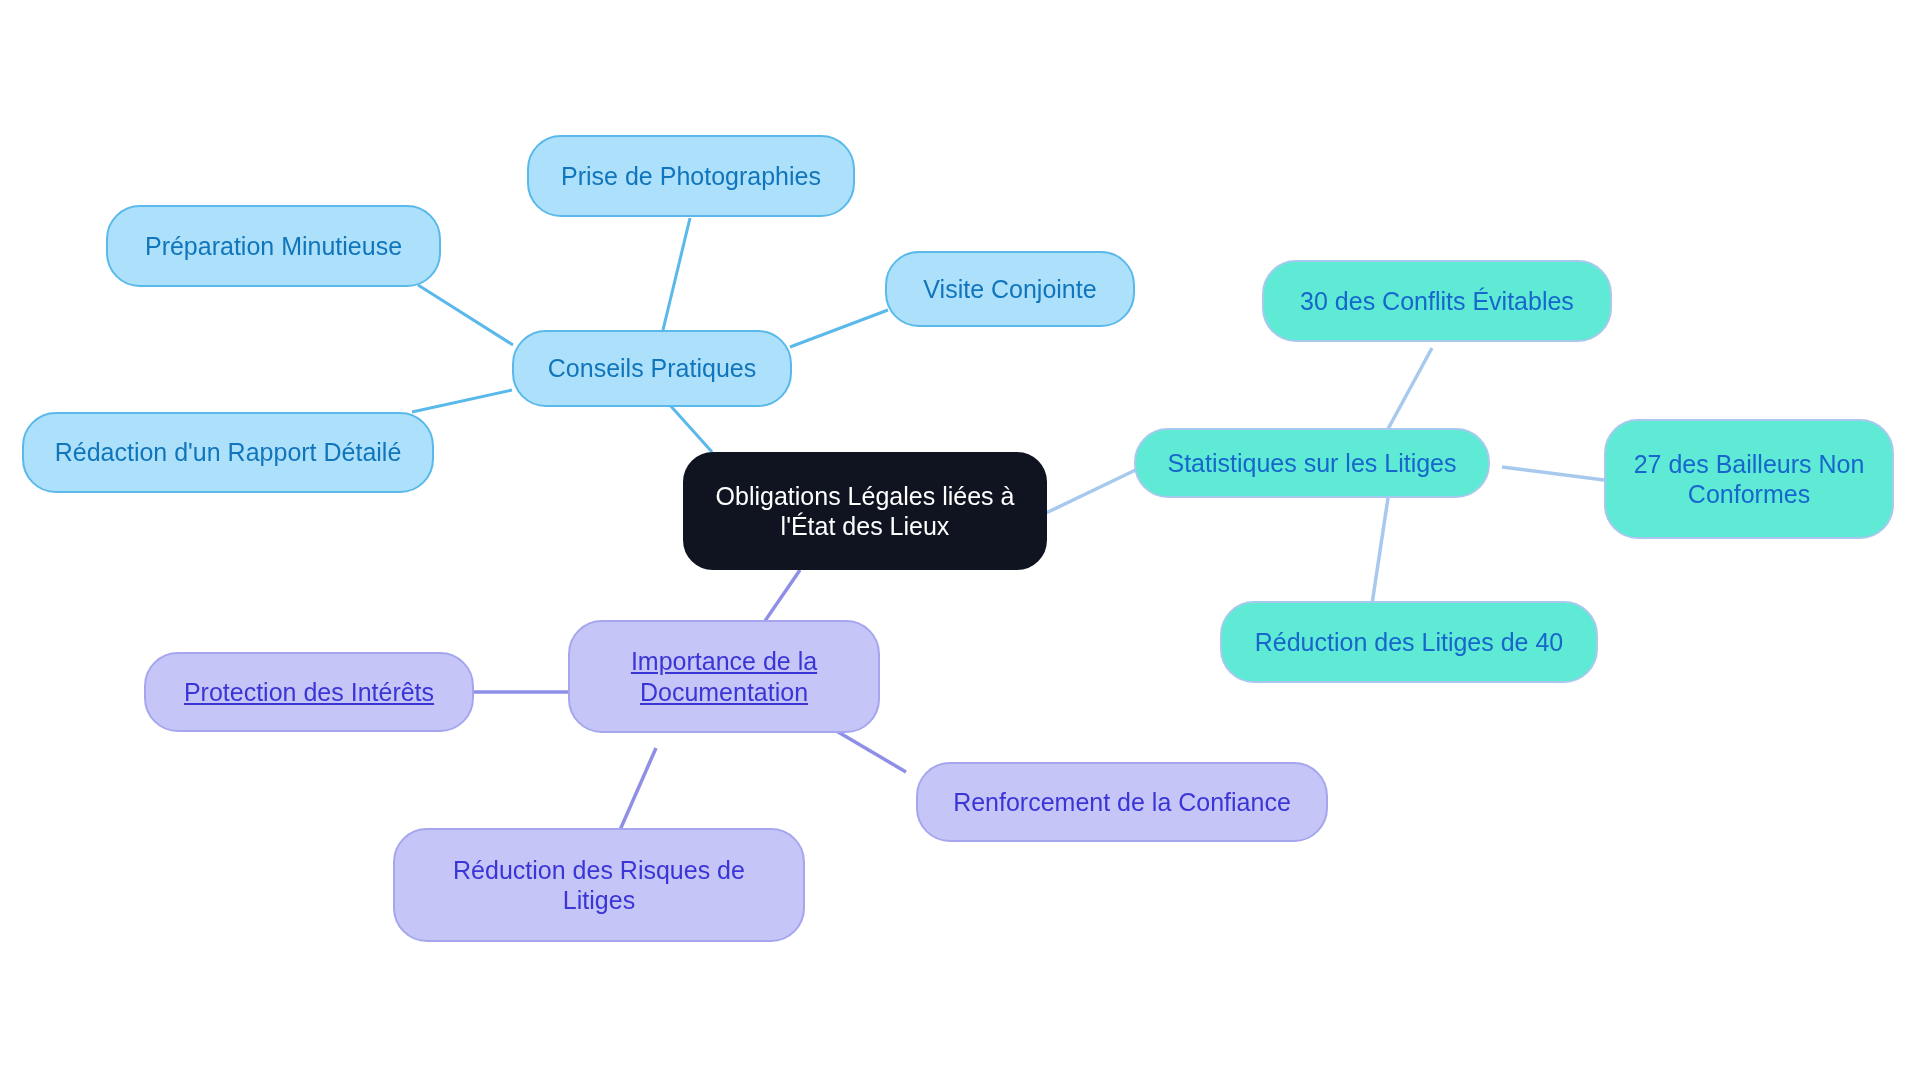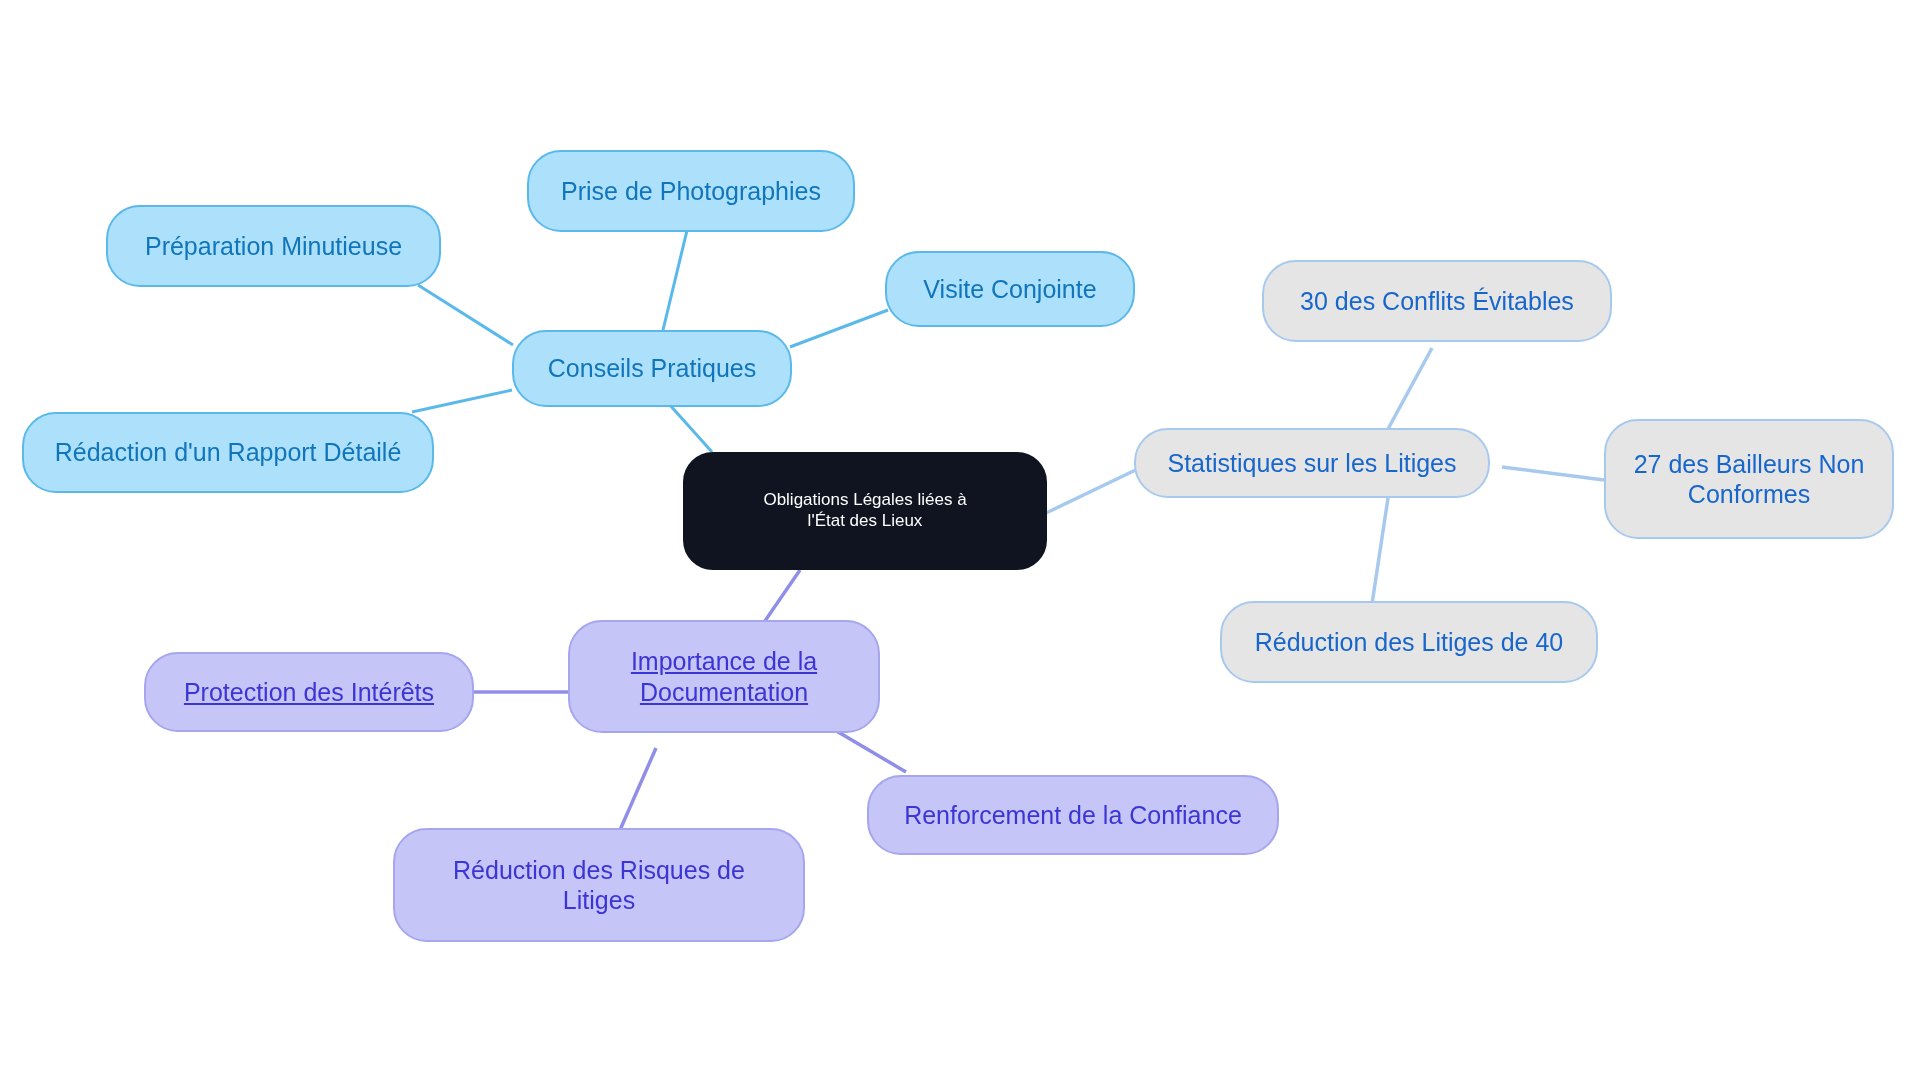--- a/index.html
+++ b/index.html
@@ -36,31 +36,31 @@
     border-style: solid;
     border-width: 2px;
     line-height: 1.22;
     padding: 4px 14px;
     white-space: pre-line;
   }
   .node.root {
     background: #0f1420;
     border-color: #0f1420;
     color: #ffffff;
-    font-size: 17px;
+    font-size: 25px;
     border-radius: 30px;
   }
   .node.blue-a {
     background: #ade1fb;
     border-color: #5ab9ea;
     color: #1175bb;
     font-size: 25px;
   }
   .node.blue-b {
-    background: #e5e5e5;
+    background: #5eead4;
     border-color: #a8c9ee;
     color: #1766cc;
     font-size: 25px;
   }
   .node.purple {
     background: #c5c5f7;
     border-color: #a6a6ef;
     color: #3b35d6;
     font-size: 25px;
   }
@@ -97,21 +97,21 @@
     <line x1="828" y1="726" x2="906" y2="772" stroke="#8f8fe8" stroke-width="3.5"></line>
 
     <line x1="656" y1="748" x2="620" y2="830" stroke="#8f8fe8" stroke-width="3.5"></line>
   </svg>
 
   <div class="node root" style="left:683px; top:452px; width:364px; height:118px;">Obligations Légales liées à
 l'État des Lieux</div>
 
   <div class="node blue-a" style="left:512px; top:330px; width:280px; height:77px;">Conseils Pratiques</div>
 
-  <div class="node blue-a" style="left:527px; top:135px; width:328px; height:82px;margin-top:15px;">Prise de Photographies</div>
+  <div class="node blue-a" style="left:527px; top:135px; width:328px; height:82px;">Prise de Photographies</div>
 
   <div class="node blue-a" style="left:106px; top:205px; width:335px; height:82px;">Préparation Minutieuse</div>
 
   <div class="node blue-a" style="left:885px; top:251px; width:250px; height:76px;">Visite Conjointe</div>
 
   <div class="node blue-a" style="left:22px; top:412px; width:412px; height:81px;">Rédaction d'un Rapport Détailé</div>
 
   <div class="node blue-b" style="left:1134px; top:428px; width:356px; height:70px;">Statistiques sur les Litiges</div>
 
   <div class="node blue-b" style="left:1262px; top:260px; width:350px; height:82px;">30 des Conflits Évitables</div>
@@ -119,18 +119,18 @@
   <div class="node blue-b" style="left:1604px; top:419px; width:290px; height:120px;">27 des Bailleurs Non
 Conformes</div>
 
   <div class="node blue-b" style="left:1220px; top:601px; width:378px; height:82px;">Réduction des Litiges de 40</div>
 
   <div class="node purple" style="left:568px; top:620px; width:312px; height:113px;text-decoration:underline;">Importance de la
 Documentation</div>
 
   <div class="node purple" style="left:144px; top:652px; width:330px; height:80px;text-decoration:underline;">Protection des Intérêts</div>
 
-  <div class="node purple" style="left:867px; top:762px; width:412px; height:80px;margin-top:13px;">Renforcement de la Confiance</div>
+  <div class="node purple" style="left:916px; top:762px; width:412px; height:80px;">Renforcement de la Confiance</div>
 
   <div class="node purple" style="left:393px; top:828px; width:412px; height:114px;">Réduction des Risques de
 Litiges</div>
 
 </div>
 
 </body></html>

